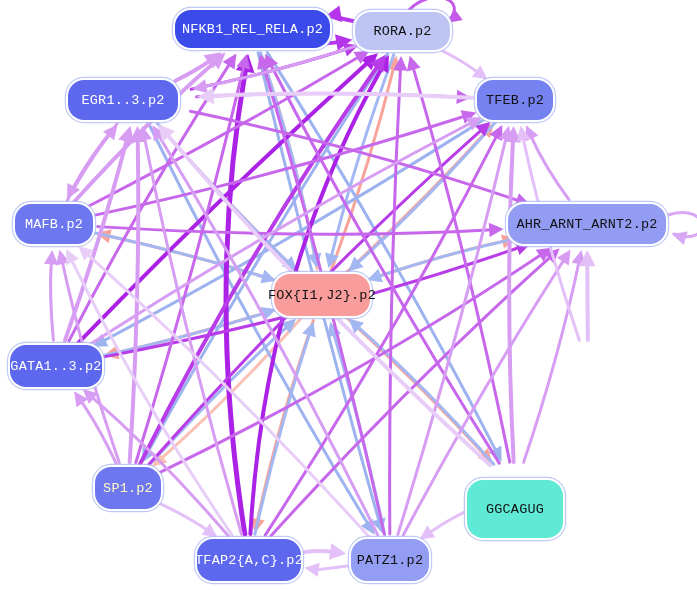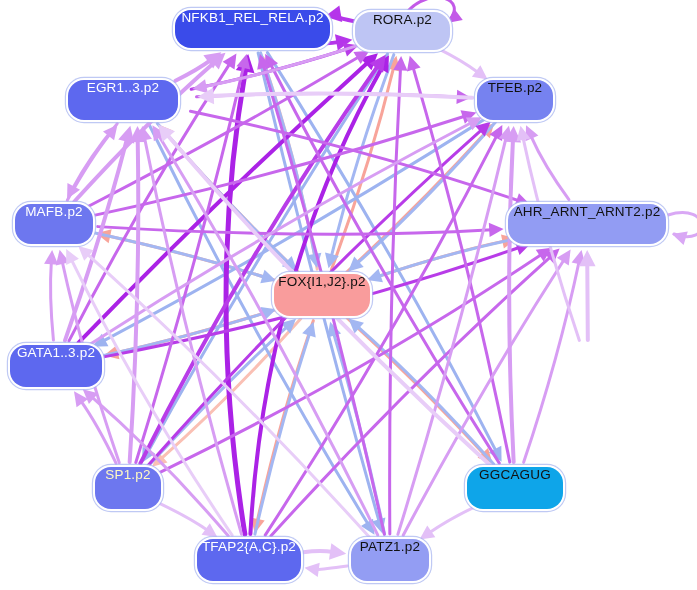--- a/index.html
+++ b/index.html
@@ -1,23 +1,23 @@
 <!DOCTYPE html>
 <html><head>
 <meta charset="utf-8">
 <style>
   html,body{margin:0;padding:0;background:#ffffff;}
   body{font-family:"Liberation Sans","DejaVu Sans",sans-serif;}
   #canvas{position:relative;width:697px;height:590px;background:#ffffff;overflow:hidden;}
   #edge-svg{position:absolute;left:0;top:0;z-index:1;}
   .node{
-    position:absolute;z-index:2;display:flex;align-items:flex-start;justify-content:center;
+    position:absolute;z-index:2;display:flex;align-items:center;justify-content:center;
     border-radius:16px;font-size:13.5px;letter-spacing:.2px;cursor:pointer;
     box-shadow:0 0 0 2px #ffffff,0 0 0 3.2px rgba(170,183,240,.75);
-    white-space:nowrap;user-select:none;
+    white-space:nowrap;user-select:none;font-family:Liberation Mono, monospace;
   }
 </style>
 </head>
 <body>
 
 <div id="canvas">
   <svg id="edge-svg" width="697" height="590">
       <path d="M 331.45111076459534 269.41672712400214 Q 369.9021613563408 165.33332950449028 393.7553899318846 67.03590405209026" stroke="#f8a49a" stroke-width="3" fill="none" stroke-linecap="round"></path>
       <polygon points="396.4720353567207,55.84080523002901 399.97598566218903,71.50900015659309 386.17647148916217,68.16035735861806" fill="#f8a49a"></polygon>
       <path d="M 297.96337915829844 271.82761660491695 Q 225.1472178089447 201.629562591514 165.6998358709345 133.08954994283826" stroke="#f8a49a" stroke-width="3" fill="none" stroke-linecap="round"></path>
@@ -202,21 +202,21 @@
     </div>
     <div class="node" style="left: 274px; top: 274px; width: 96px; height: 42px; background: rgb(249, 156, 156); color: rgb(17, 17, 17);">
       <span>FOX{I1,J2}.p2</span>
     </div>
     <div class="node" style="left: 10px; top: 345px; width: 92px; height: 42px; background: rgb(93, 104, 239); color: rgb(255, 255, 255);">
       <span>GATA1..3.p2</span>
     </div>
     <div class="node" style="left: 95px; top: 467px; width: 66px; height: 42px; background: rgb(109, 119, 239); color: #fef9c3;">
       <span>SP1.p2</span>
     </div>
-    <div class="node" style="left: 467px; top: 467px; width: 96px; height: 42px; background: #0ea5e9; color: rgb(17, 17, 17);">
+    <div class="node" style="left: 467px; top: 480px; width: 96px; height: 58px; background: #5eead4; color: rgb(17, 17, 17);">
       <span>GGCAGUG</span>
     </div>
     <div class="node" style="left: 197px; top: 539px; width: 104px; height: 42px; background: rgb(93, 104, 239); color: rgb(255, 255, 255);">
       <span>TFAP2{A,C}.p2</span>
     </div>
     <div class="node" style="left: 351px; top: 539px; width: 78px; height: 42px; background: rgb(147, 157, 243); color: rgb(17, 17, 17);">
       <span>PATZ1.p2</span>
     </div>
   </div>
 

